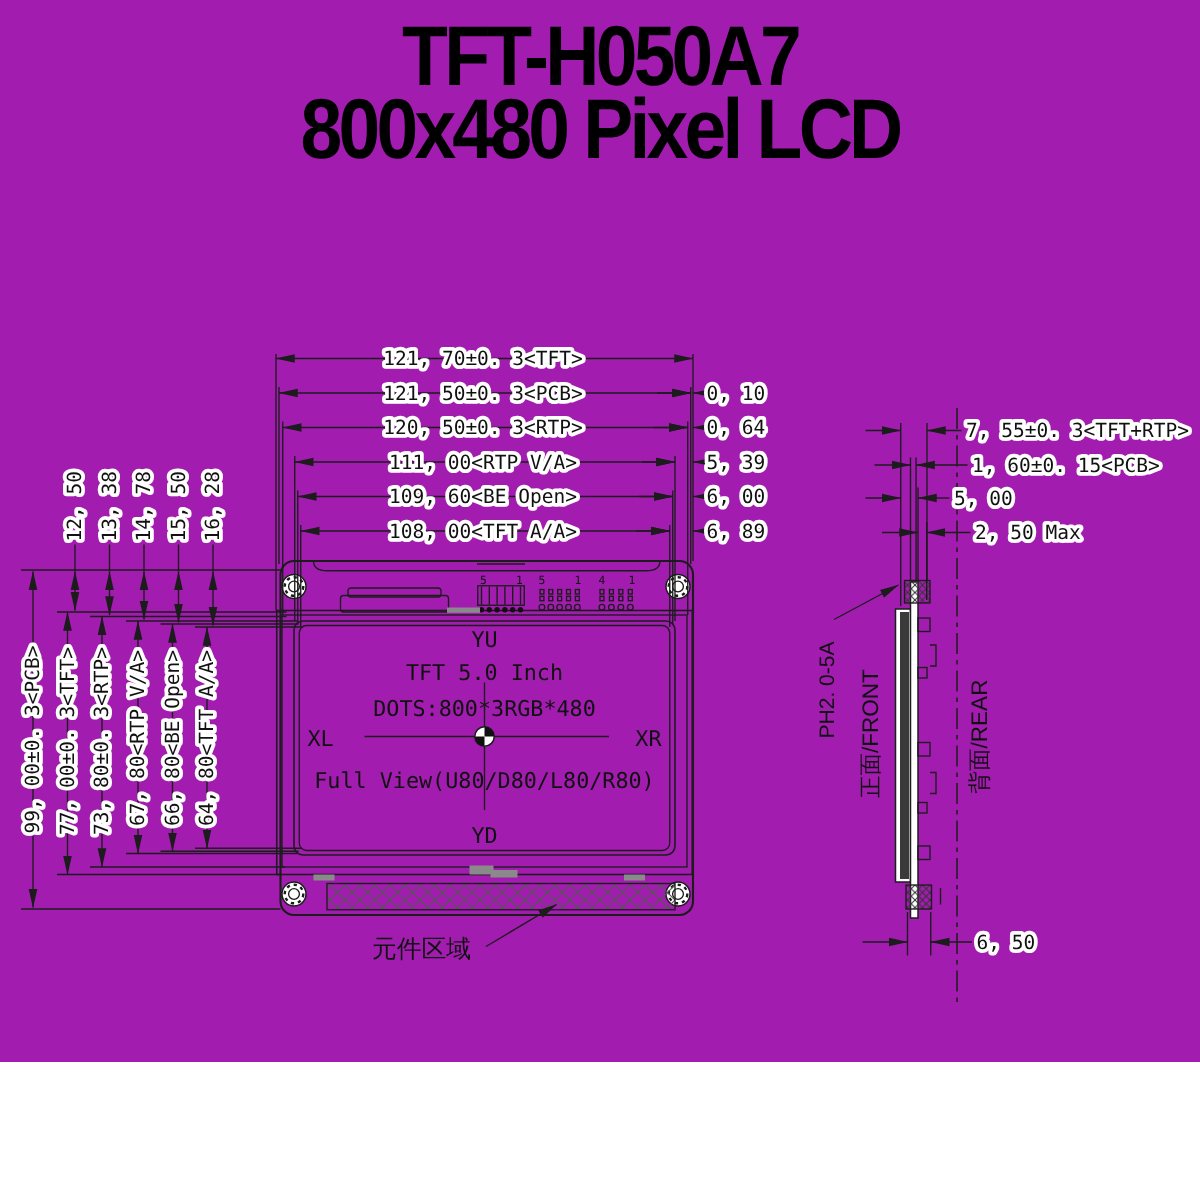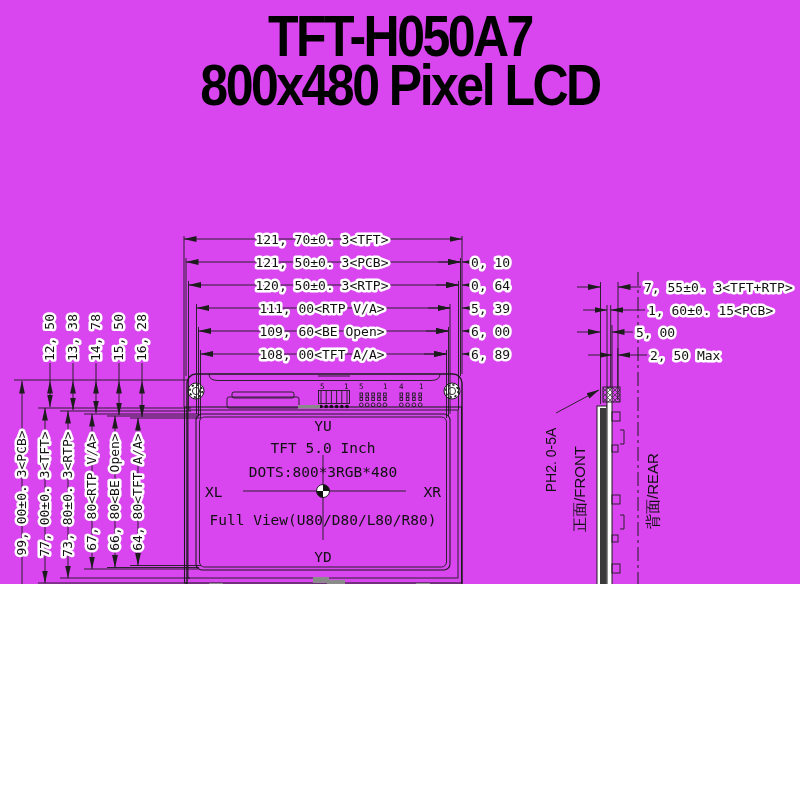--- a/index.html
+++ b/index.html
@@ -1,16 +1,16 @@
 <!DOCTYPE html>
 <html><head>
 <meta charset="utf-8">
 <style>
   html,body{margin:0;padding:0;background:#fff;}
-  .stage{width:800px;height:584px;position:relative;background:#d946ef;}
+  .stage{width:800px;height:708px;position:relative;background:#a21caf;}
   svg{display:block;}
   
   .ln{stroke:#1c1c1c;stroke-width:0.9;fill:none;}
   .ln2{stroke:#1c1c1c;stroke-width:1.4;fill:none;}
   .ln1{stroke:#1c1c1c;stroke-width:1.05;fill:none;}
   .cl{stroke:#1c1c1c;stroke-width:1;fill:none;stroke-dasharray:14 4 3 4;}
   
   .t-title{font:bold 50px "Liberation Sans", sans-serif;letter-spacing:-2.5px;fill:#000;}
   .dim{font:13px "DejaVu Sans Mono","Liberation Mono",monospace;fill:#111;
        paint-order:stroke;stroke:#fff;stroke-width:5px;stroke-linejoin:round;}

